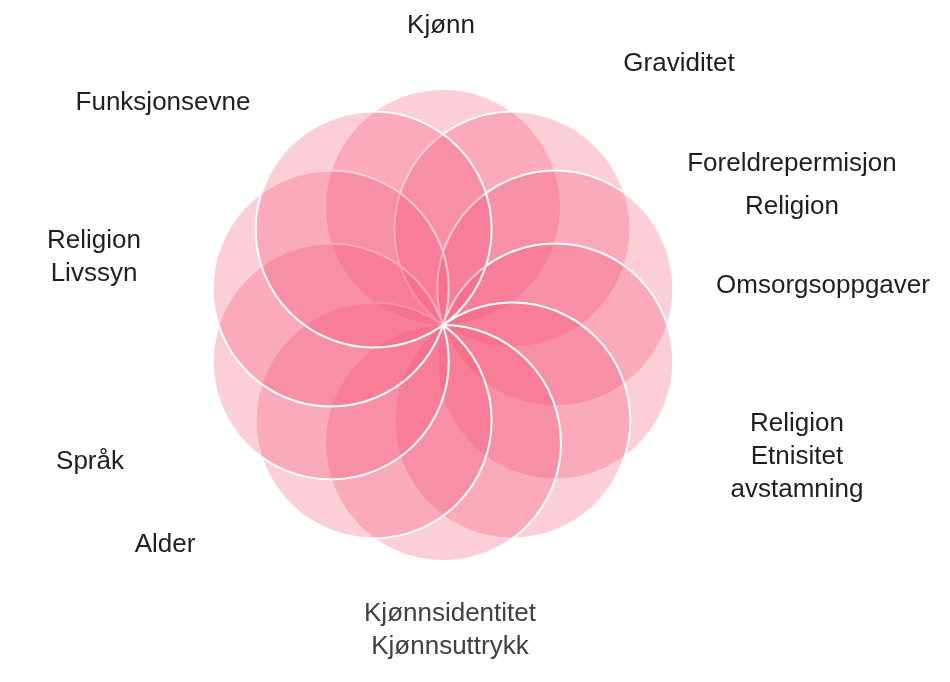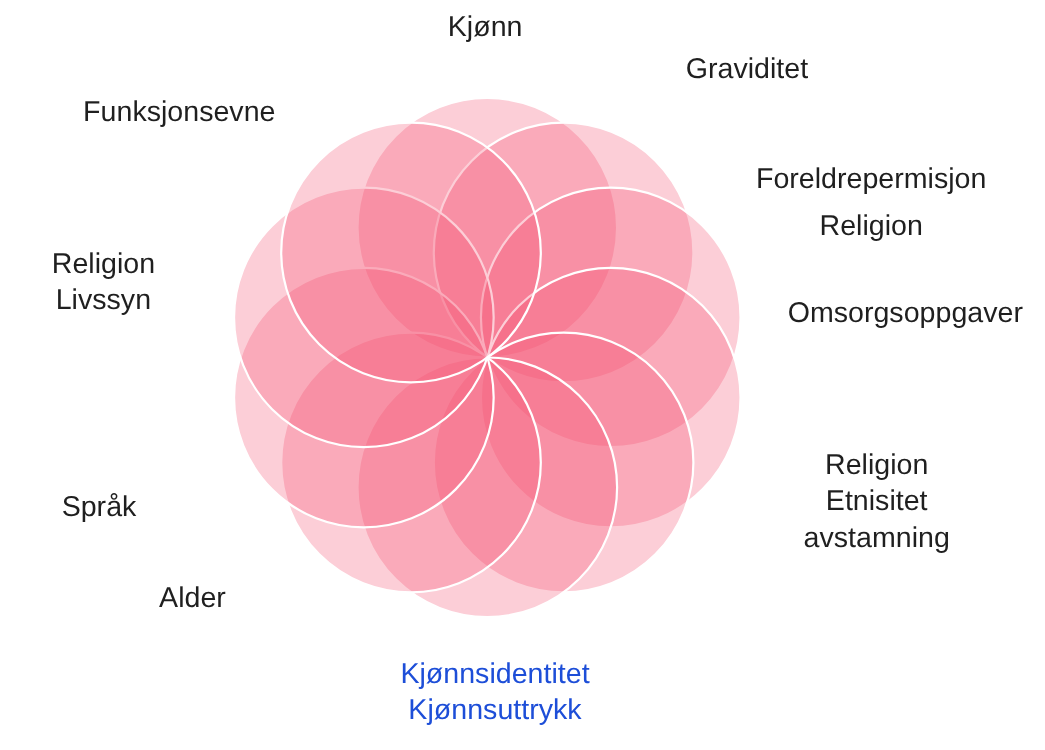--- a/index.html
+++ b/index.html
@@ -95,22 +95,22 @@
   <div class="label pos-sprak" style="color: rgb(31, 31, 31);">
     <span class="line">Språk</span>
   </div>
 
   <div class="label pos-etnisitet" style="color: rgb(31, 31, 31);">
     <span class="line">Religion</span>
     <span class="line">Etnisitet</span>
     <span class="line">avstamning</span>
   </div>
 
-  <div class="label pos-alder" style="color: rgb(31, 31, 31); margin-left: 10px;">
+  <div class="label pos-alder" style="color: rgb(31, 31, 31);">
     <span class="line">Alder</span>
   </div>
 
-  <div class="label pos-kjonnsidentitet" style="color: #1d4ed8;">
+  <div class="label pos-kjonnsidentitet" style="color: #404040;">
     <span class="line">Kjønnsidentitet</span>
     <span class="line">Kjønnsuttrykk</span>
   </div>
 
 </div>
 
 </body></html>

